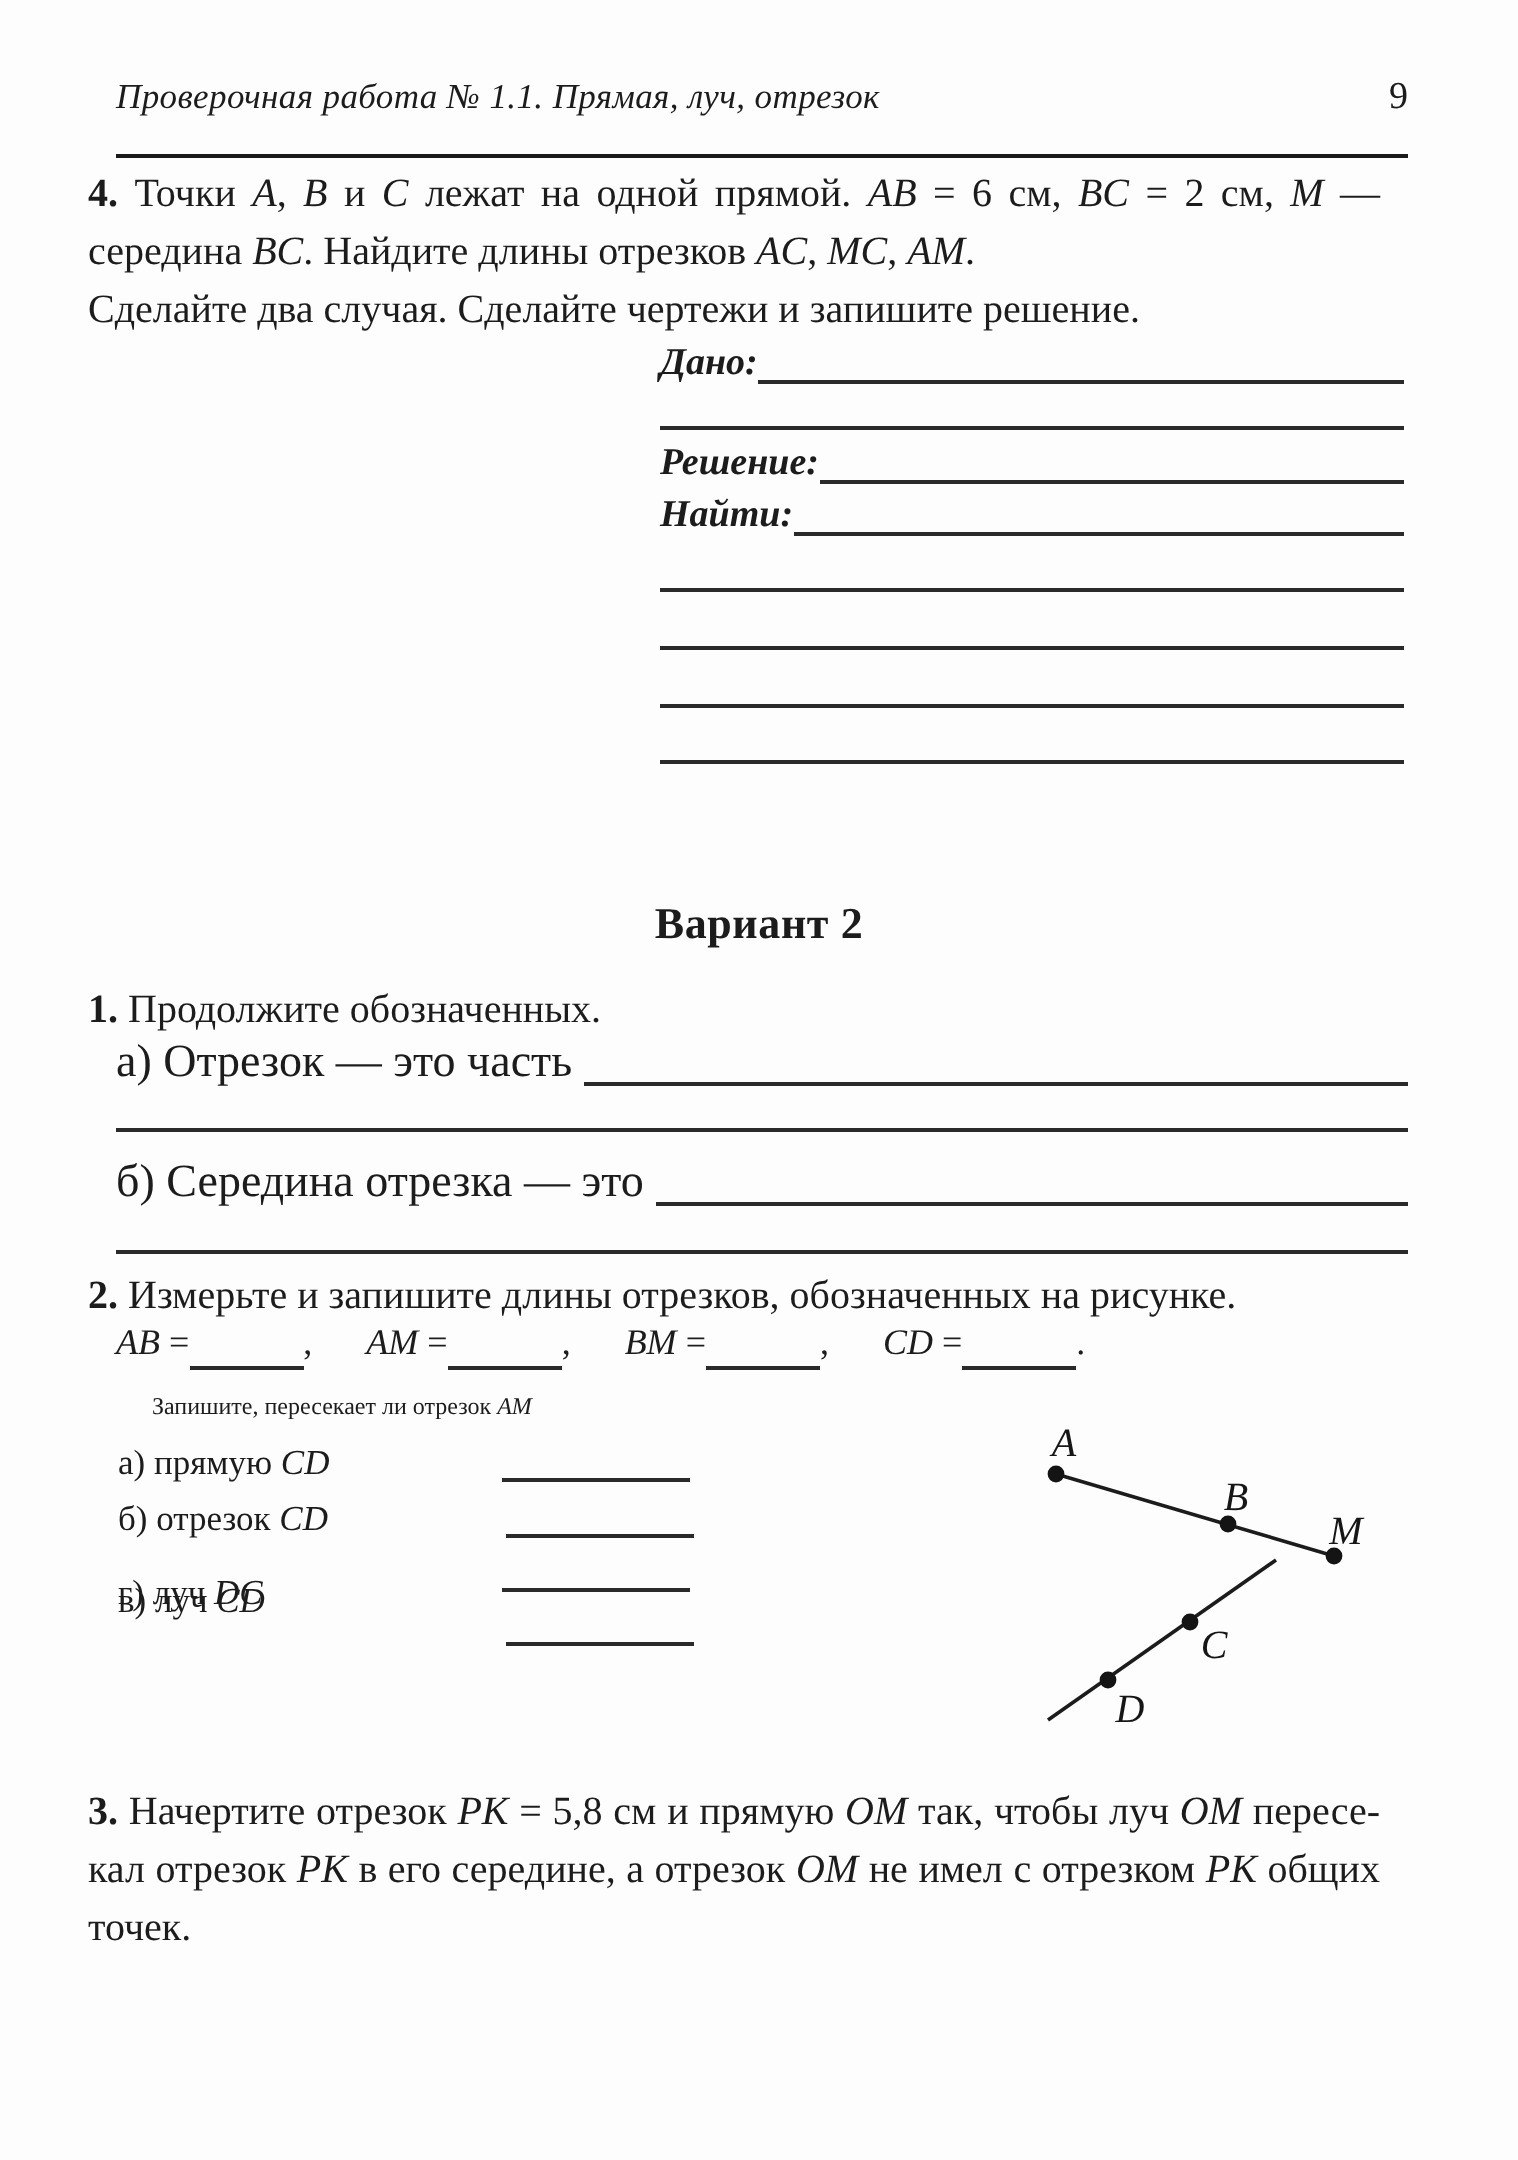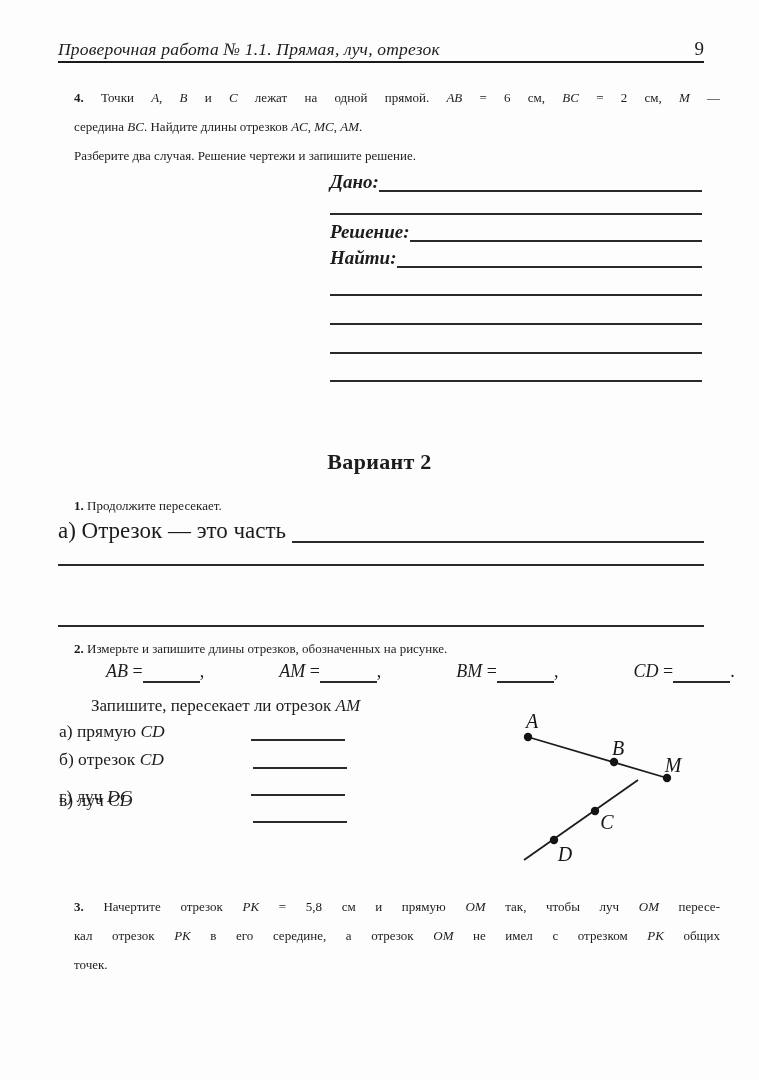--- a/index.html
+++ b/index.html
@@ -9,26 +9,26 @@
     font-family:"Liberation Serif","DejaVu Serif",serif;
   }
   .page{
     position:relative;width:759px;height:1080px;
     background:#fdfdfd;color:#1c1c1c;overflow:hidden;
   }
   
   .header{
     position:absolute;left:58px;width:646px;top:38px;
     display:flex;justify-content:space-between;align-items:baseline;
-    border-bottom:2.5px solid #1a1a1a;padding-bottom:1px;
+    border-bottom:2.5px solid #1a1a1a;padding-bottom:17px;
   }
   .header .title{font-style:italic;font-size:17.5px;letter-spacing:.2px;}
   .header .pagenum{font-size:19px;}
   
-  .tblock{position:absolute;left:74px;width:646px;font-size:13px;line-height:29px;}
+  .tblock{position:absolute;left:44px;width:646px;font-size:20px;line-height:29px;}
   .tblock .num{font-weight:bold;}
   .jline{text-align:justify;text-align-last:justify;}
   i{font-style:italic;}
   
   .given{position:absolute;left:330px;width:372px;top:170px;}
   .given .row{display:flex;align-items:flex-end;}
   .given .lbl{font-style:italic;font-size:19px;white-space:nowrap;line-height:1;padding-bottom:1px;font-weight:bold;}
   .given .fill{flex:1;border-bottom:2px solid #2a2a2a;}
   .r-given{height:22px;} .r-b1{height:21px;} .r-find{height:26px;} .r-sol{height:27px;}
   .r-w1{height:26px;} .r-w2{height:27px;} .r-w3{height:27px;} .r-w4{height:26px;}
@@ -36,48 +36,48 @@
   
   .variant{position:absolute;left:0;width:759px;top:449px;text-align:center;
     font-size:22px;font-weight:bold;letter-spacing:.3px;}
   
   .fillrow{position:absolute;left:58px;width:646px;display:flex;align-items:flex-end;height:26px;}
   .fillrow .txt{white-space:nowrap;font-size:23px;line-height:1.15;padding-right:6px;}
   .fillrow .fill{flex:1;border-bottom:2px solid #2a2a2a;margin-bottom:1px;}
   .hr-blank{position:absolute;left:58px;width:646px;border-top:2px solid #2a2a2a;}
   
   .eqrow{position:absolute;left:58px;top:661px;font-size:18px;display:flex;align-items:baseline;}
-  .eqrow .grp{display:inline-flex;align-items:center;margin-right:27px;margin-left:48px;}
+  .eqrow .grp{display:inline-flex;align-items:flex-end;margin-right:27px;}
   .eqrow .grp:last-child{margin-right:0;}
   .eqrow .blank{display:inline-block;width:57px;height:15px;border-bottom:2px solid #2a2a2a;
     vertical-align:baseline;transform:translateY(3px);}
   .eqrow .sep{font-size:18px;}
   
-  .subintro{position:absolute;left:91px;top:696px;font-size:17px;}
+  .subintro{position:absolute;left:76px;top:696px;font-size:12px;}
   .listlabel{position:absolute;left:59px;font-size:17.5px;}
   .shortline{position:absolute;width:94px;border-top:2px solid #2a2a2a;}
   
   .figure{position:absolute;left:455px;top:698px;}
   .figure text{font-family:"Liberation Serif","DejaVu Serif",serif;
     font-style:italic;font-size:20px;fill:#161616;}
 </style>
 </head>
 <body>
 
 <div class="page">
 
   <div class="header">
     <span class="title">Проверочная работа № 1.1.  Прямая, луч, отрезок</span>
     <span class="pagenum">9</span>
   </div>
 
   <div class="tblock" style="top:83px;">
     <div class="jline"><span class="num">4.</span>&nbsp;<span>Точки <i>A</i>, <i>B</i> и <i>C</i> лежат на одной прямой. <i>AB</i> = 6 см, <i>BC</i> = 2 см, <i>M</i> —</span></div>
     <div>середина <i>BC</i>. Найдите длины отрезков <i>AC</i>, <i>MC</i>, <i>AM</i>.</div>
-    <div>Разберите два случая. Решение чертежи и запишите решение.</div>
+    <div>Сделайте два случая. Сделайте чертежи и запишите решение.</div>
   </div>
 
   <div class="given">
     <div class="row r-given">
       <span class="lbl">Дано:</span>
       <span class="fill"></span>
     </div>
     <div class="blankrow r-b1"></div>
     <div class="row r-sol">
       <span class="lbl">Решение:</span>
@@ -89,27 +89,31 @@
     </div>
     <div class="blankrow r-w1"></div>
     <div class="blankrow r-w2"></div>
     <div class="blankrow r-w3"></div>
     <div class="blankrow r-w4"></div>
   </div>
 
   <div class="variant">Вариант 2</div>
 
   <div class="tblock" style="top:491px;">
-    <span class="num">1.</span>&nbsp;<span>Продолжите пересекает.</span>
+    <span class="num">1.</span>&nbsp;<span>Продолжите обозначенных.</span>
   </div>
   <div class="fillrow" style="top:518px;">
     <span class="txt">а) Отрезок — это часть</span>
     <span class="fill"></span>
   </div>
   <div class="hr-blank" style="top:564px;"></div>
+  <div class="fillrow" style="top:578px;">
+    <span class="txt">б) Середина отрезка — это</span>
+    <span class="fill"></span>
+  </div>
   <div class="hr-blank" style="top:625px;"></div>
 
   <div class="tblock" style="top:634px;">
     <span class="num">2.</span>&nbsp;<span>Измерьте и запишите длины отрезков, обозначенных на рисунке.</span>
   </div>
 
   <div class="eqrow">
     <span class="grp">
       <span><i>AB</i> =</span>
         <span class="blank"></span>

